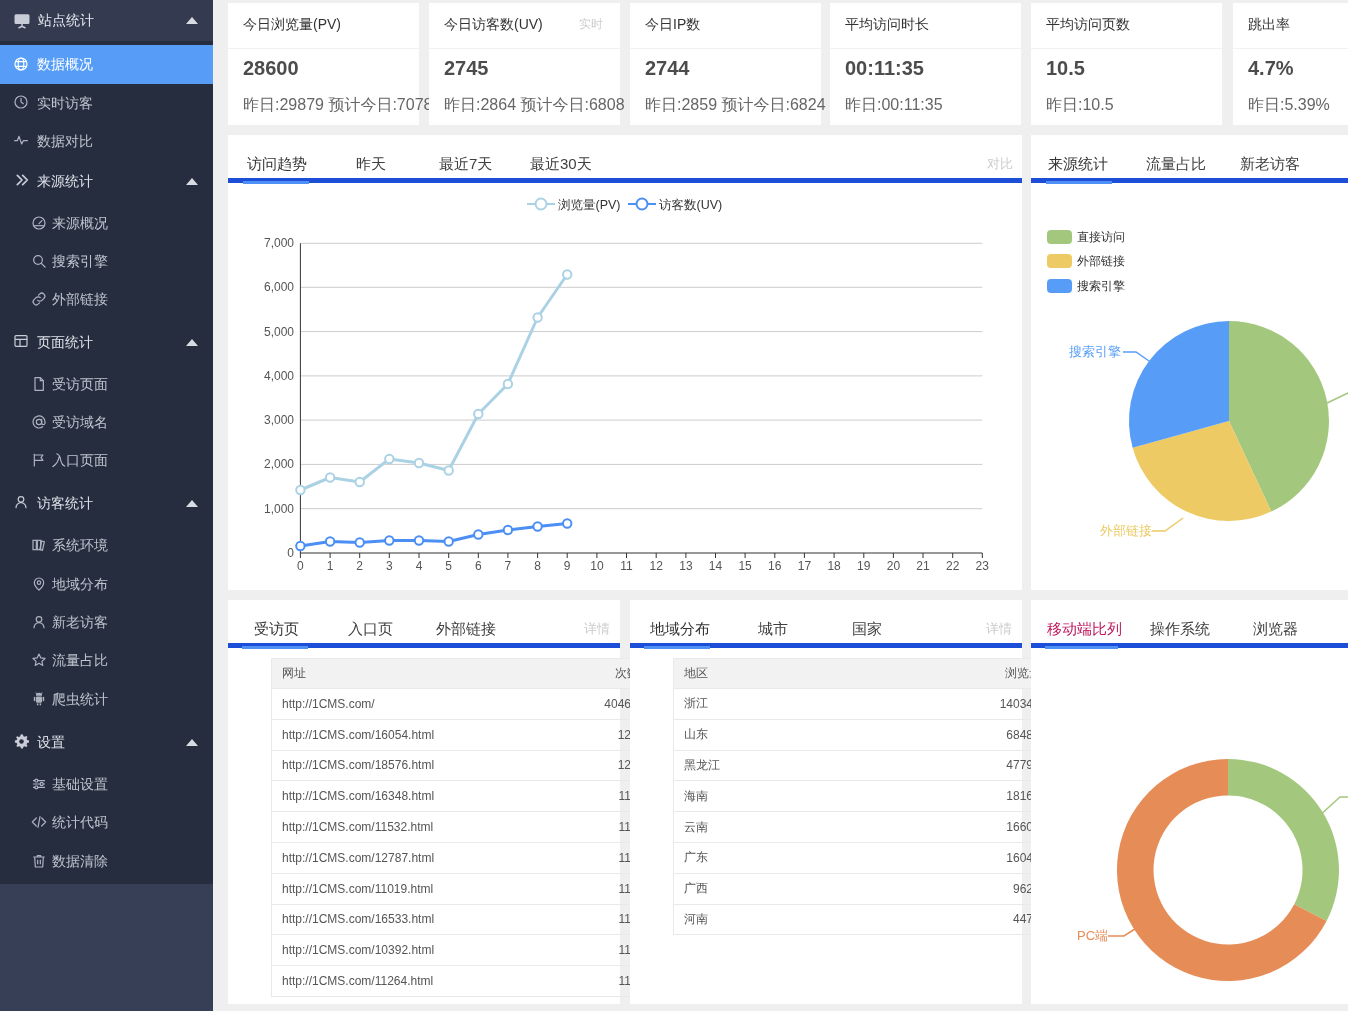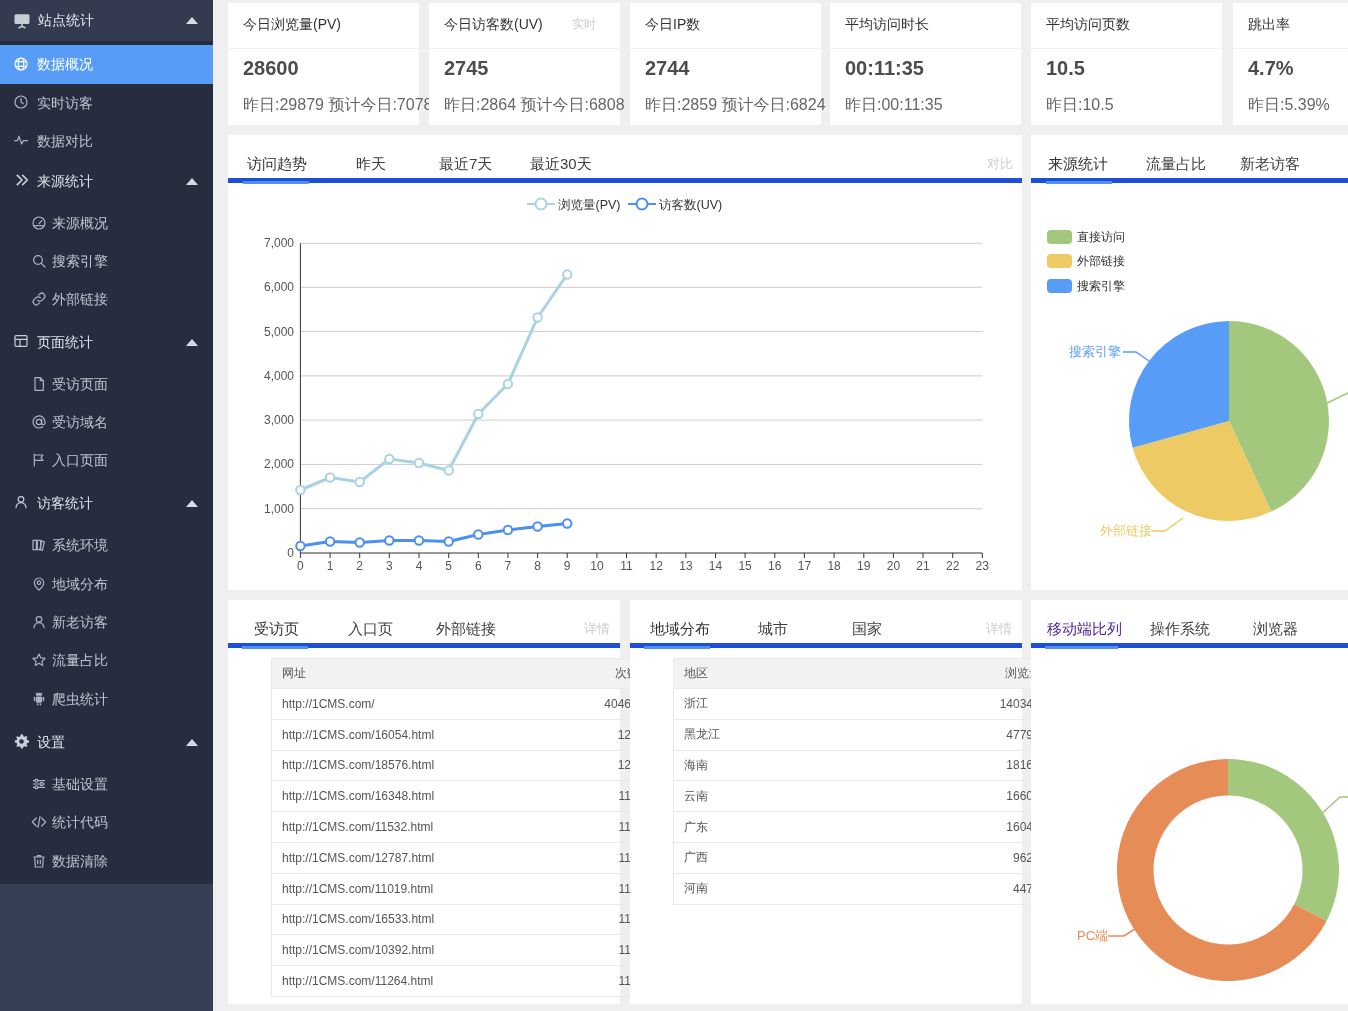--- a/index.html
+++ b/index.html
@@ -14,21 +14,21 @@
 .mi svg { position:absolute; left:13px; top:50%; margin-top:-9px; }
 .mi.sub svg { left:31px; margin-top:-8px; }
 .mi.sel { background:#579df8; color:#fff; height:39px; line-height:39px; }
 .mi.parent { color:#dfe2ea; }
 .arrow { position:absolute; right:15px; top:50%; margin-top:-3px; width:0; height:0; border-left:6px solid transparent; border-right:6px solid transparent; border-bottom:7px solid #d8dbe2; }
 #sidehead .txt { position:absolute; left:38px; top:0; line-height:41px; font-size:14px; color:#e4e7ee; }
 #sidehead svg { position:absolute; left:13px; top:50%; margin-top:-9px; }
 
 .card { position:absolute; top:3px; width:191px; height:122px; background:#fff; }
 .card .hd { position:absolute; left:0; top:0; width:100%; height:46px; border-bottom:1px solid #f2f2f2; font-size:14px; color:#333; line-height:43px; padding-left:15px; }
-.card .hd .rt { position:absolute; right:24px; top:0; font-size:12px; color:#ccc;margin-left:23px; }
+.card .hd .rt { position:absolute; right:17px; top:0; font-size:12px; color:#ccc;margin-left:23px; }
 .card .val { position:absolute; left:15px; top:49px; height:32px; line-height:32px; font-size:20px; font-weight:bold; color:#4c4c4c; }
 .card .ft { position:absolute; left:15px; top:90px; height:24px; line-height:24px; font-size:16px; color:#666; white-space:nowrap; }
 .card .ft svg { vertical-align:-1px; margin-left:7px; }
 
 .panel { position:absolute; background:#fff; }
 .tabs { position:absolute; left:0; top:0; width:100%; height:48px; border-bottom:5px solid #1d4ed8; }
 .tabs span { position:absolute; top:0; height:48px; line-height:57px; font-size:15px; color:#404040; white-space:nowrap; }
 .tabs .dim { font-size:13px; color:#ccc; line-height:58px; }
 .tabs .ul { position:absolute; top:46px; bottom:auto; height:3px; background:#4e90f5; }
 
@@ -458,20 +458,24 @@
     <tbody>
         <tr>
           <th>地区</th>
           <th class="num">浏览量</th>
         </tr>
     <tr>
           <td>浙江</td>
           <td class="num">14034</td>
         </tr>
     <tr>
+          <td>山东</td>
+          <td class="num">6848</td>
+        </tr>
+    <tr>
           <td>黑龙江</td>
           <td class="num">4779</td>
         </tr>
     <tr>
           <td>海南</td>
           <td class="num">1816</td>
         </tr>
     <tr>
           <td>云南</td>
           <td class="num">1660</td>
@@ -487,21 +491,21 @@
     <tr>
           <td>河南</td>
           <td class="num">447</td>
         </tr>
   </tbody>
     </table>
 </div>
 
 <div class="panel" id="mobilepanel" style="left:1031px; top:600px; width:392px; height:404px;">
   <div class="tabs">
-    <span style="left:16px; color:#4c1d95;text-align:right;">移动端比列</span>
+    <span style="left:16px; color:#be185d;text-align:right;">移动端比列</span>
     <span style="left:119px;">操作系统</span>
     <span style="left:222px;">浏览器</span>
     <span class="ul" style="left:14px; width:73px;"></span>
   </div>
   <svg style="position:absolute;left:0;top:0;" width="392" height="404" viewBox="0 0 392 404">
     <path d="M197.0 159.0 A111 111 0 0 1 295.6 320.9 L263.2 304.2 A74.5 74.5 0 0 0 197.0 195.5 Z" fill="#a3c87d"></path>
     <path d="M295.6 320.9 A111 111 0 1 1 197.0 159.0 L197.0 195.5 A74.5 74.5 0 1 0 263.2 304.2 Z" fill="#e68c57"></path>
     <polyline points="107,327 93,336 77,336" fill="none" stroke="#e68c57" stroke-width="1.5"></polyline>
     <polyline points="287,217 309,197 322,197" fill="none" stroke="#a3c87d" stroke-width="1.5"></polyline>
     <text x="46" y="340" font-size="13" fill="#e68c57">PC端</text>

